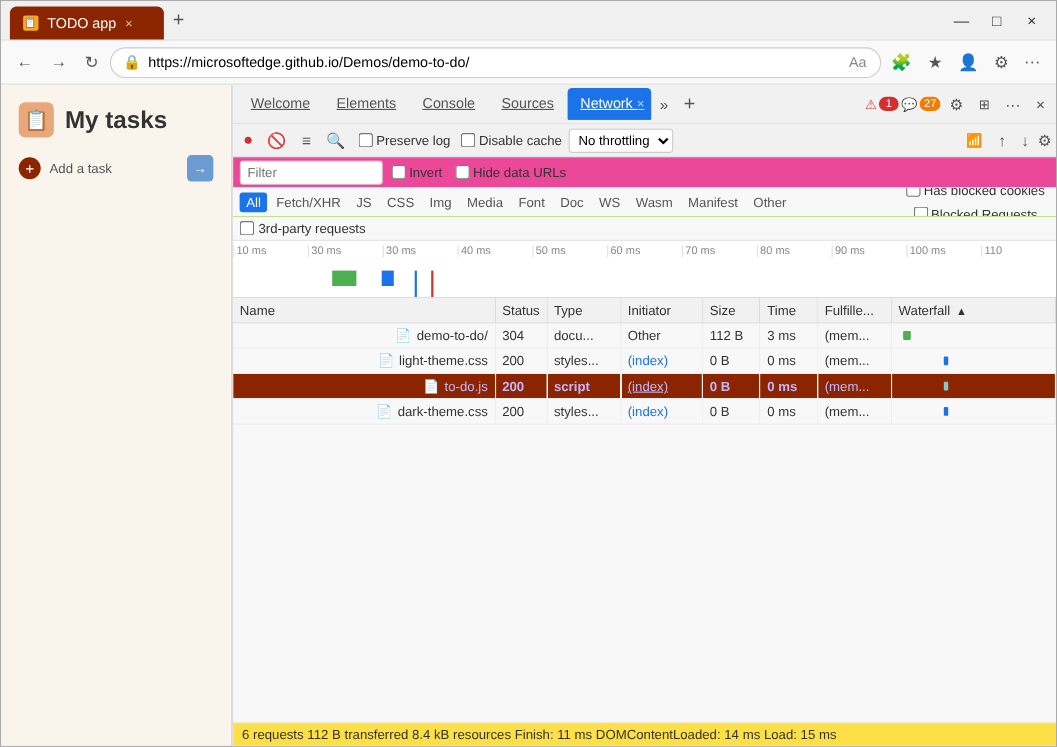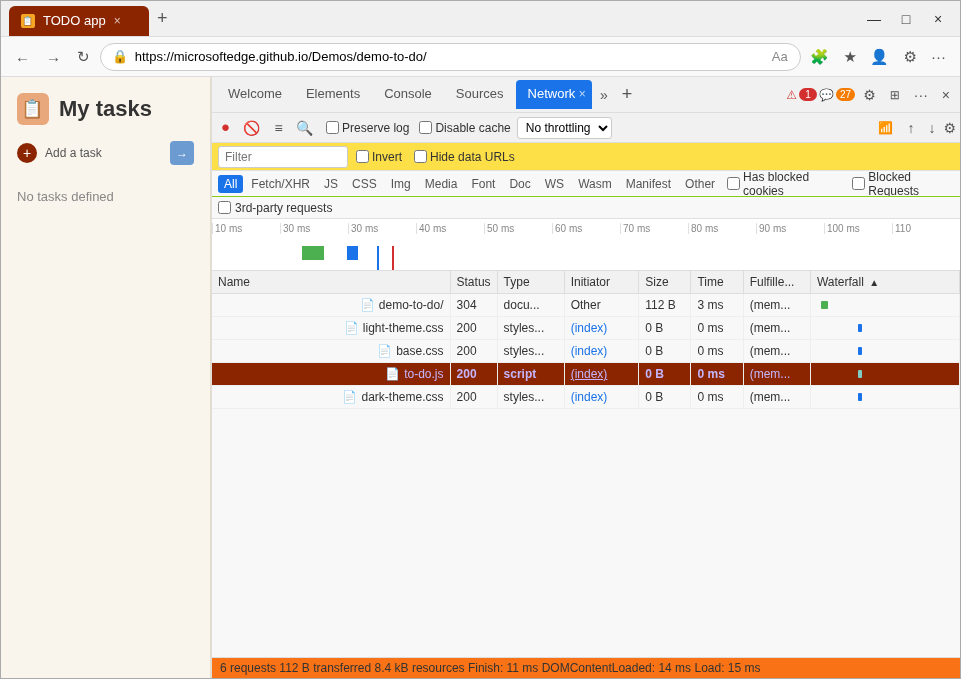--- a/index.html
+++ b/index.html
@@ -35,21 +35,21 @@
     .add-task { display: flex; align-items: center; gap: 8px; color: #555; cursor: pointer; padding: 4px 0; }
     .add-icon { width: 20px; height: 20px; background: #8b2500; border-radius: 50%; color: white; display: flex; align-items: center; justify-content: center; font-size: 14px; }
     .arrow-btn { margin-left: auto; width: 24px; height: 24px; background: #6c9bd2; border-radius: 4px; display: flex; align-items: center; justify-content: center; color: white; font-size: 12px; }
     .no-tasks { color: #888; font-size: 13px; padding: 8px 0; }
 
     
     .devtools { flex: 1; background: #f8f8f8; display: flex; flex-direction: column; border-left: 1px solid #ddd; }
     
     
     .devtools-tabs { background: #f1f1f1; display: flex; align-items: center; height: 36px; border-bottom: 1px solid #ddd; padding: 0 4px; }
-    .devtools-tab-btn { background: none; border: none; padding: 6px 12px; cursor: pointer; font-size: 13px; color: #555; border-bottom: 2px solid transparent; }
+    .devtools-tab-btn { background: none; border: none; padding: 6px 12px; cursor: pointer; font-size: 13px; color: #555; border-bottom: 2px solid transparent; text-decoration: underline; }
     .devtools-tab-btn.network-active { color: white; background: #1a73e8; border-radius: 4px 4px 0 0; border-bottom: 2px solid #1a73e8; padding-right: 6px; }
     .devtools-more { background: none; border: none; cursor: pointer; padding: 4px 8px; font-size: 14px; color: #555; }
     .devtools-add { background: none; border: none; cursor: pointer; font-size: 18px; color: #555; padding: 2px 6px; }
     .devtools-right-icons { margin-left: auto; display: flex; align-items: center; gap: 2px; }
     .dt-icon-btn { background: none; border: none; cursor: pointer; padding: 4px 6px; font-size: 14px; color: #555; border-radius: 3px; }
     .badge { background: #1a73e8; color: white; font-size: 10px; padding: 1px 4px; border-radius: 8px; min-width: 18px; text-align: center; }
 
     
     .network-toolbar { background: #f1f1f1; display: flex; align-items: center; height: 30px; border-bottom: 1px solid #ddd; padding: 0 4px; gap: 2px; }
     .nt-btn { background: none; border: none; cursor: pointer; padding: 2px 6px; font-size: 14px; color: #555; border-radius: 3px; }
@@ -92,21 +92,21 @@
     .col-time { width: 7%; }
     .col-fulfilled { width: 9%; }
     .col-waterfall { width: 20%; }
     .file-icon { display: inline-block; margin-right: 4px; }
     .link-blue { color: #1a73e8; text-decoration: none; }
     .waterfall-cell { position: relative; height: 16px; }
     .wf-bar { position: absolute; height: 8px; top: 4px; border-radius: 1px; }
     .sort-arrow { font-size: 10px; margin-left: 2px; }
 
     
-    .devtools-statusbar { background: #f97316; border-top: 1px solid #ddd; padding: 3px 8px; font-size: 12px; color: #333; display: flex; gap: 4px; align-items: center; }
+    .devtools-statusbar { background: #fde047; border-top: 1px solid #ddd; padding: 3px 8px; font-size: 12px; color: #333; display: flex; gap: 4px; align-items: center; }
 
     
     .tab-x { font-size: 12px; opacity: 0.7; }
   </style>
 </head>
 <body>
 
 <div class="browser-window">
 
   <div class="title-bar">
@@ -148,21 +148,20 @@
     <div class="app-sidebar">
       <div class="app-logo">
         <div class="app-logo-icon">📋</div>
         <span class="app-title">My tasks</span>
       </div>
       <div class="add-task">
         <div class="add-icon">+</div>
         <span>Add a task</span>
         <div class="arrow-btn">→</div>
       </div>
-      <div class="no-tasks">No tasks defined</div>
     </div>
 
     <div class="devtools">
 
       <div class="devtools-tabs">
         <button class="devtools-tab-btn">Welcome</button>
         <button class="devtools-tab-btn">Elements</button>
         <button class="devtools-tab-btn">Console</button>
         <button class="devtools-tab-btn">Sources</button>
         <button class="devtools-tab-btn network-active">Network <span class="tab-x">×</span></button>
@@ -197,21 +196,21 @@
           <option>Fast 3G</option>
           <option>Offline</option>
         </select>
         <span class="nt-spacer"></span>
         <button class="nt-btn" style="font-size:12px;">📶</button>
         <button class="nt-btn">↑</button>
         <button class="nt-btn">↓</button>
         <button class="nt-settings">⚙</button>
       </div>
 
-      <div style="background:#fde047;display:flex;align-items:center;height:28px;border-bottom:1px solid #e0e0e0;padding:0 6px;gap:4px;">
+      <div style="background:#ec4899;display:flex;align-items:center;height:28px;border-bottom:1px solid #e0e0e0;padding:0 6px;gap:4px;">
         <input class="filter-input" type="text" placeholder="Filter" style="">
         <label class="nt-checkbox">
           <input type="checkbox" style="">
           <span>Invert</span>
         </label>
         <label class="nt-checkbox">
           <input type="checkbox" style="">
           <span>Hide data URLs</span>
         </label>
       </div>
@@ -222,21 +221,21 @@
         <button class="filter-type">JS</button>
         <button class="filter-type">CSS</button>
         <button class="filter-type">Img</button>
         <button class="filter-type">Media</button>
         <button class="filter-type">Font</button>
         <button class="filter-type">Doc</button>
         <button class="filter-type">WS</button>
         <button class="filter-type">Wasm</button>
         <button class="filter-type">Manifest</button>
         <button class="filter-type">Other</button>
-        <div style="display:flex;gap:8px;margin-left:auto;align-items:center;">
+        <div style="display:flex;gap:8px;margin-left:auto;align-items:center;flex-direction:column;">
           <label class="nt-checkbox">
             <input type="checkbox" style="">
             <span>Has blocked cookies</span>
           </label>
           <label class="nt-checkbox">
             <input type="checkbox" style="">
             <span>Blocked Requests</span>
           </label>
         </div>
       </div>
@@ -328,34 +327,20 @@
               <td class="col-initiator"><a class="link-blue">(index)</a></td>
               <td class="col-size">0 B</td>
               <td class="col-time">0 ms</td>
               <td class="col-fulfilled">(mem...</td>
               <td class="col-waterfall">
                 <div class="waterfall-cell">
                   <div class="wf-bar" style="left:30%;width:3%;background:#1a73e8;"></div>
                 </div>
               </td>
             </tr>
-            <tr>
-              <td class="col-name"><span class="file-icon">📄</span>base.css</td>
-              <td class="col-status">200</td>
-              <td class="col-type">styles...</td>
-              <td class="col-initiator"><a class="link-blue">(index)</a></td>
-              <td class="col-size">0 B</td>
-              <td class="col-time">0 ms</td>
-              <td class="col-fulfilled">(mem...</td>
-              <td class="col-waterfall">
-                <div class="waterfall-cell">
-                  <div class="wf-bar" style="left:30%;width:3%;background:#1a73e8;"></div>
-                </div>
-              </td>
-            </tr>
             <tr class="selected">
               <td class="col-name"><span class="file-icon">📄</span>to-do.js</td>
               <td class="col-status"><strong>200</strong></td>
               <td class="col-type"><strong>script</strong></td>
               <td class="col-initiator"><span style="text-decoration:underline;">(index)</span></td>
               <td class="col-size"><strong>0 B</strong></td>
               <td class="col-time"><strong>0 ms</strong></td>
               <td class="col-fulfilled">(mem...</td>
               <td class="col-waterfall">
                 <div class="waterfall-cell">

